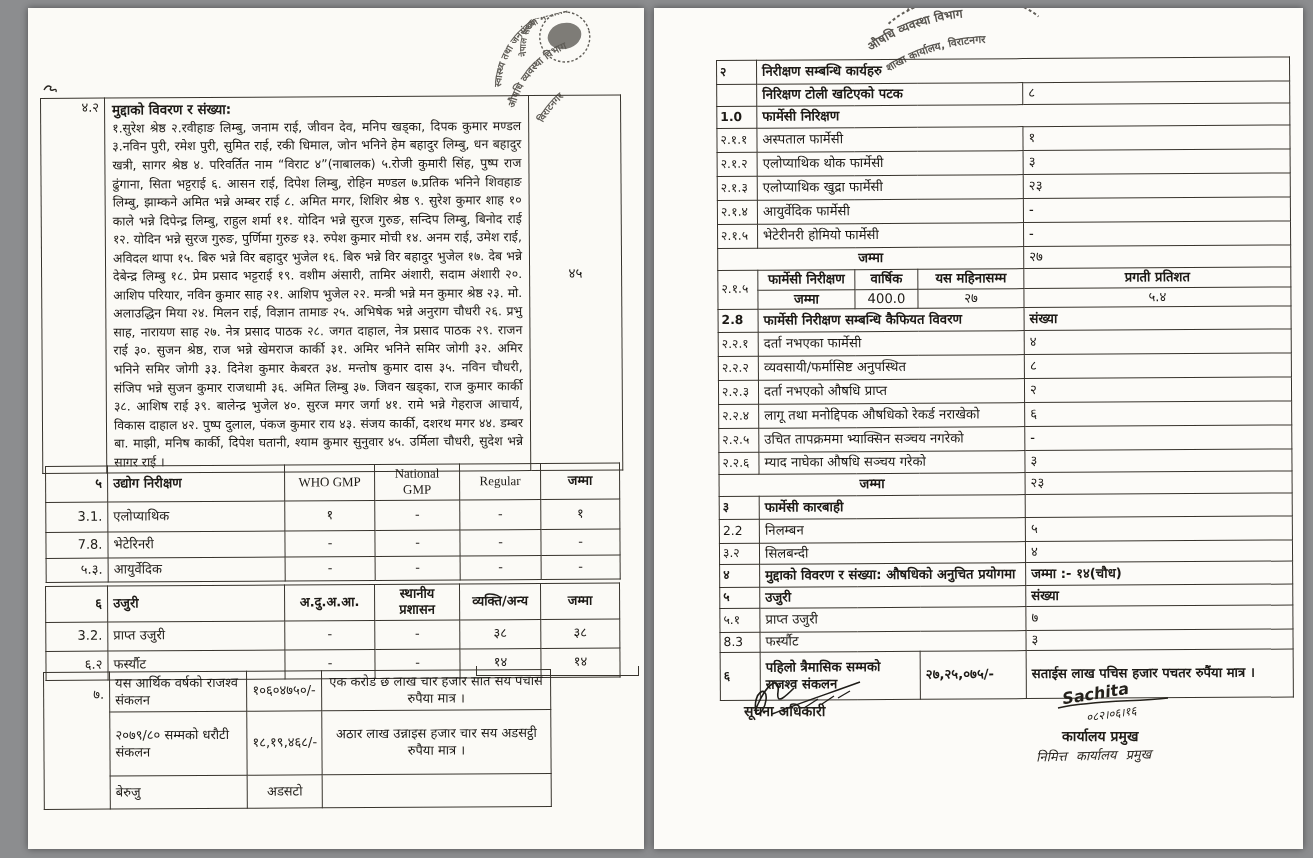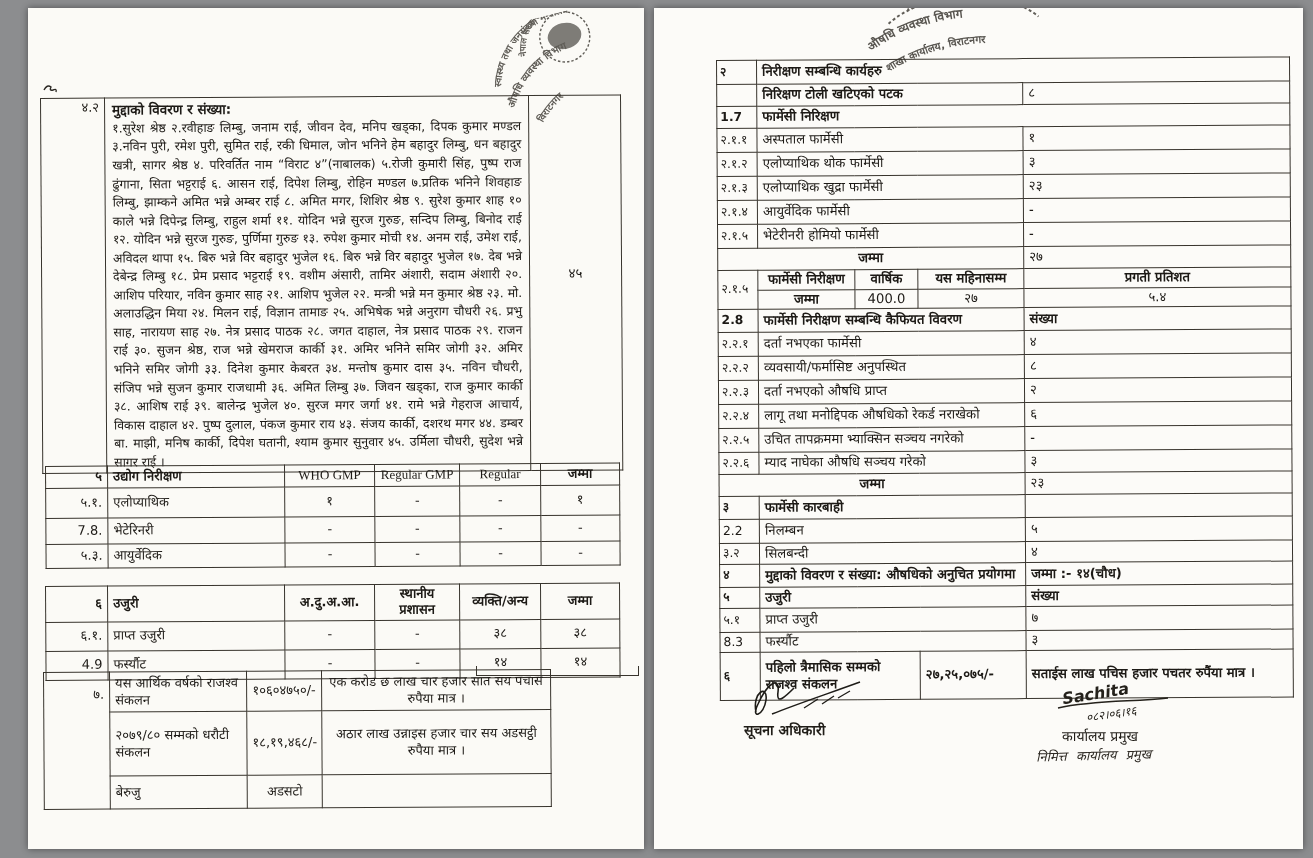--- a/index.html
+++ b/index.html
@@ -104,26 +104,26 @@
         <col style="width:90px">
         <col style="width:85px">
         <col style="width:81px">
         <col>
       </colgroup>
     <tbody>
         <tr style="height:22px">
       <td class="rt b">५</td>
       <td class="b">उद्योग निरीक्षण</td>
       <td class="ctr lat">WHO GMP</td>
-      <td class="ctr lat">Regular GMP</td>
+      <td class="ctr lat">National GMP</td>
       <td class="ctr lat">Regular</td>
       <td class="ctr b">जम्मा</td>
     </tr>
     <tr style="height:30px">
-      <td class="rt">५.१.</td>
+      <td class="rt">3.1.</td>
       <td>एलोप्याथिक</td>
       <td class="ctr">१</td>
       <td class="ctr">-</td>
       <td class="ctr">-</td>
       <td class="ctr">१</td>
     </tr>
     <tr style="height:26px">
       <td class="rt">7.8.</td>
       <td>भेटेरिनरी</td>
       <td class="ctr">-</td>
@@ -154,29 +154,29 @@
     <tbody>
         <tr style="height:22px">
       <td class="rt b">६</td>
       <td class="b">उजुरी</td>
       <td class="ctr sm b">अ.दु.अ.आ.</td>
       <td class="ctr sm b">स्थानीय प्रशासन</td>
       <td class="ctr sm b">व्यक्ति/अन्य</td>
       <td class="ctr b">जम्मा</td>
     </tr>
     <tr style="height:29px">
-      <td class="rt">६.१.</td>
+      <td class="rt">3.2.</td>
       <td>प्राप्त उजुरी</td>
       <td class="ctr">-</td>
       <td class="ctr">-</td>
       <td class="ctr">३८</td>
       <td class="ctr">३८</td>
     </tr>
     <tr style="height:29px">
-      <td class="rt">4.9</td>
+      <td class="rt">६.२</td>
       <td>फर्स्यौट</td>
       <td class="ctr">-</td>
       <td class="ctr">-</td>
       <td class="ctr">१४</td>
       <td class="ctr">१४</td>
     </tr>
   </tbody>
     </table>
   <div id="tbl-c-stub"></div>
 
@@ -236,21 +236,21 @@
         <tr style="height:24px">
       <td class="nocell b">२</td>
       <td colspan="4" class="b">निरीक्षण सम्बन्धि कार्यहरु</td>
     </tr>
     <tr style="height:22px">
       <td class="nocell"></td>
       <td colspan="3" class="b">निरिक्षण टोली खटिएको पटक</td>
       <td>८</td>
     </tr>
     <tr style="height:22px">
-      <td class="nocell b">1.7</td>
+      <td class="nocell b">1.0</td>
       <td colspan="4" class="b">फार्मेसी निरिक्षण</td>
     </tr>
     <tr style="height:24px">
       <td class="nocell">२.१.१</td>
       <td colspan="3">अस्पताल फार्मेसी</td>
       <td>१</td>
     </tr>
     <tr style="height:24px">
       <td class="nocell">२.१.२</td>
       <td colspan="3">एलोप्याथिक थोक फार्मेसी</td>
@@ -373,22 +373,22 @@
       <td class="b">सताईस लाख पचिस हजार पचतर रुपैंया मात्र ।</td>
     </tr>
   </tbody>
     </table>
 
   <svg class="penmark" style="left:88px;top:666px;" width="125" height="50">
     <path d="M14,38 C10,18 26,10 24,26 C22,42 8,46 16,30 C26,8 38,2 36,18 C34,32 44,22 52,14" stroke="#1e1c18" stroke-width="1.6" fill="none"></path>
     <path d="M30,40 C55,30 85,20 118,8" stroke="#1e1c18" stroke-width="1.5" fill="none"></path>
     <path d="M62,34 l14,-9 M80,30 l12,-8 M96,24 l12,-7" stroke="#1e1c18" stroke-width="1.3" fill="none"></path>
   </svg>
-  <div class="sig-label" style="left:90px;top:712px;">सूचना अधिकारी</div>
+  <div class="sig-label" style="left:90px;top:693px;">सूचना अधिकारी</div>
 
   <div class="hand" style="left:408px;top:676px;font-size:16px;font-weight:bold;transform:rotate(-9deg);">Sachita</div>
   <svg class="penmark" style="left:400px;top:688px;" width="120" height="18">
     <path d="M4,12 C40,4 80,6 114,2" stroke="#24211b" stroke-width="1.5" fill="none"></path>
   </svg>
   <div class="hand" style="left:432px;top:698px;font-size:11.5px;transform:rotate(-8deg);">०८२।०६।१६</div>
-  <div class="sig-label" style="left:408px;top:718px;font-weight:normal;">कार्यालय प्रमुख</div>
+  <div class="sig-label" style="left:408px;top:718px;font-weight:bold;">कार्यालय प्रमुख</div>
   <div class="hand" style="left:382px;top:738px;font-size:13px;word-spacing:5px;transform:rotate(-1.5deg);color:#2e2a24;">निमित्त कार्यालय प्रमुख</div>
 </div>
 
 </body></html>

